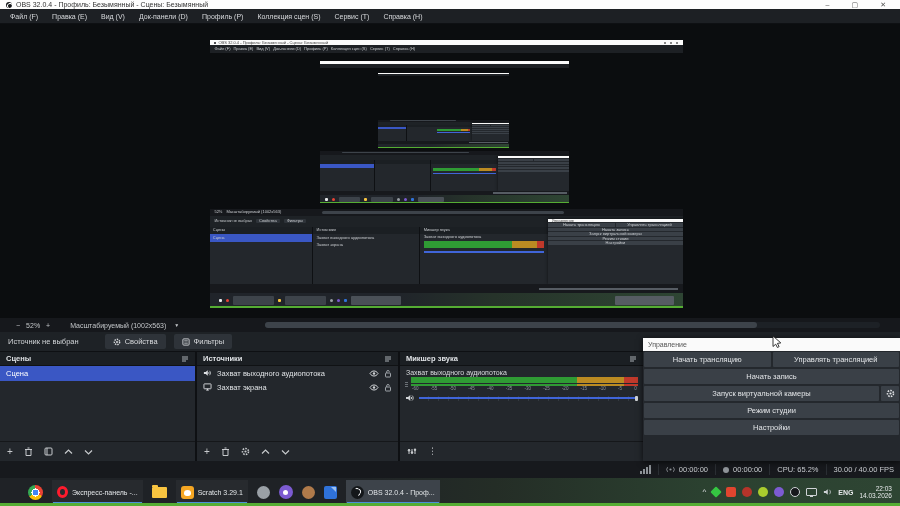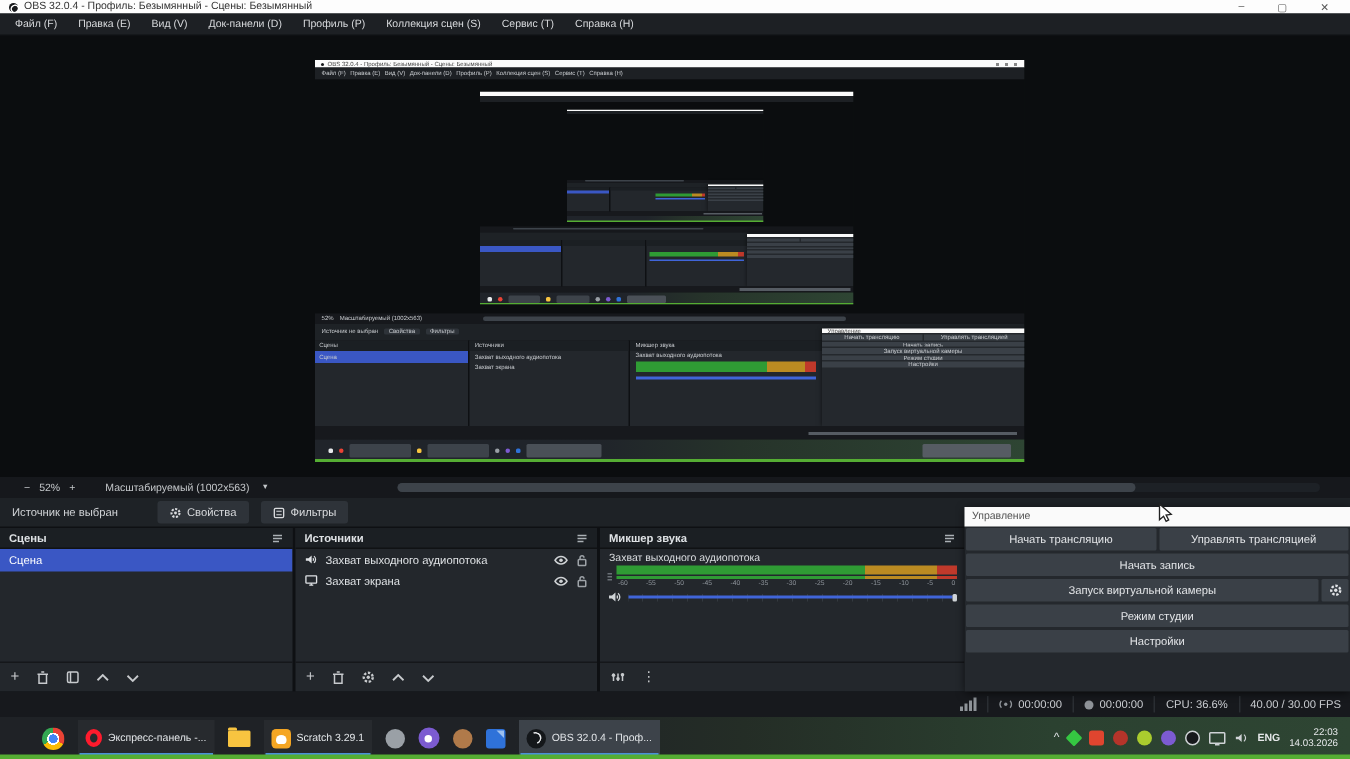--- a/index.html
+++ b/index.html
@@ -645,22 +645,22 @@
       <svg width="9" height="7" viewBox="0 0 9 7">
           <circle cx="4.5" cy="3.5" r="1.1" fill="#8e9398"></circle>
           <path d="M1.6 1.2a3.6 3.6 0 000 4.6M7.4 1.2a3.6 3.6 0 010 4.6" fill="none" stroke="#8e9398" stroke-width="0.9"></path>
         </svg>
       <span>00:00:00</span>
     </span>
     <span class="sb-sec">
       <span class="rec-dot"></span>
       <span>00:00:00</span>
     </span>
-    <span class="sb-sec">CPU: 36.6%</span>
-    <span class="sb-sec">40.00 / 30.00 FPS</span>
+    <span class="sb-sec">CPU: 65.2%</span>
+    <span class="sb-sec">30.00 / 40.00 FPS</span>
   </div>
 
   <div class="taskbar">
     <span class="tb-icon win-start">
         <i></i>
         <i></i>
         <i></i>
         <i></i>
       </span>
     <span class="tb-icon chrome"></span>

